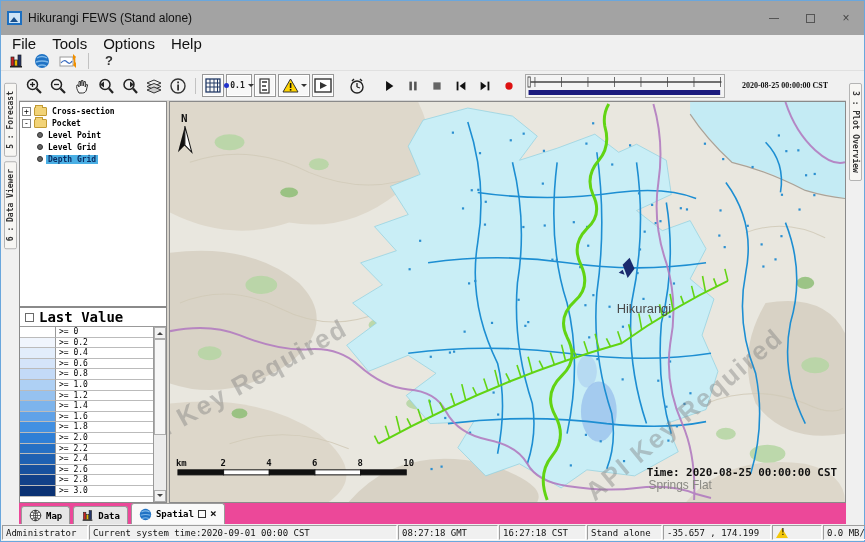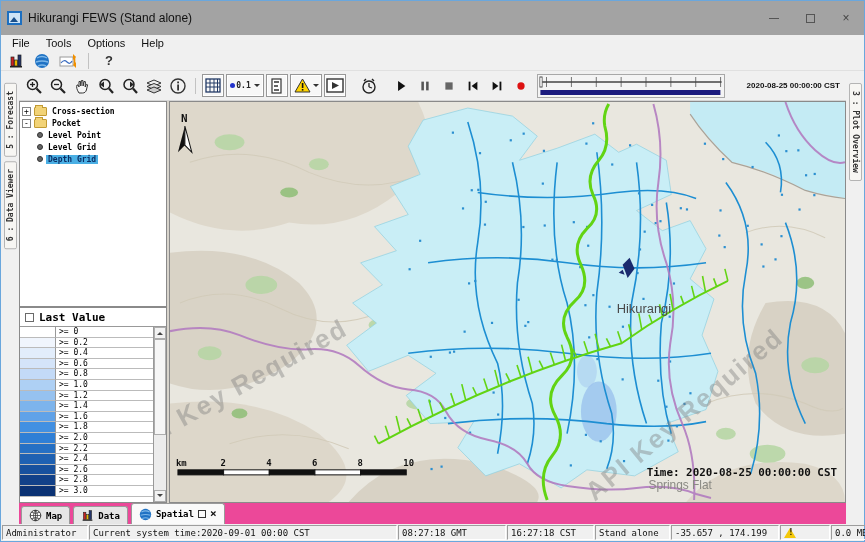--- a/index.html
+++ b/index.html
@@ -17,21 +17,21 @@
               border-right:4px solid transparent; border-bottom:5px solid #1a4f8a; }
   .title-text { font-size:12px; color:#111; }
   .win-controls { margin-left:auto; display:flex; height:22px; }
   .win-btn { width:36px; height:22px; display:flex; align-items:center; justify-content:center;
              color:#444; font-size:12px; }
   .max-glyph { width:9px; height:9px; border:1px solid #555; display:block; }
   .min-glyph { width:10px; height:1px; background:#555; display:block; }
 
   
   .menubar { height:16px; display:flex; align-items:center; gap:2px; padding-left:4px;
-             font-size:11px; color:#111; flex:none; }
+             font-size:15px; color:#111; flex:none; }
   .menu-item { padding:0 7px; }
 
   
   .toolbar1 { height:20px; display:flex; align-items:center; gap:6px; padding-left:5px;
               flex:none; border-bottom:1px solid #e0e0e0; }
   .t1btn { width:20px; height:18px; display:flex; align-items:center; justify-content:center; }
   .sep { width:1px; height:16px; background:#c2c2c2; margin:0 4px; flex:none; }
   .help-q { font-size:13px; font-weight:bold; color:#333; }
 
   
@@ -46,27 +46,27 @@
 
   .center { flex:1; display:flex; flex-direction:column; min-width:0; }
 
   
   .map-toolbar { height:30px; flex:none; display:flex; align-items:center; gap:2px;
                  padding:0 4px; border-bottom:1px solid #d5d5d5; }
   .tbtn { width:22px; height:23px; flex:none; display:flex; align-items:center; justify-content:center; }
   .tbtn.raised { border:1px solid #979797; background:#f7f7f7; box-shadow:inset 0 0 0 1px #ffffff; }
   .drop-caret { width:0; height:0; border:3px solid transparent; border-top-color:#333;
                 margin-left:2px; margin-top:3px; }
-  .interval-btn { width:38px; gap:1px; }
+  .interval-btn { width:26px; gap:1px; }
   .interval-text { font-size:8px; font-weight:bold; color:#222; font-family:"DejaVu Sans Mono",monospace; }
   .blue-dot { width:5px; height:5px; border-radius:50%; background:#2233cc; flex:none; }
   .timeline-wrap { flex:1; min-width:120px; height:24px; border:1px solid #a8a8a8;
                    background:#f4f4f4; margin:0 3px; }
-  .tl-datetime { width:112px; flex:none; font-family:Liberation Sans, sans-serif; font-size:8px;
-                 font-weight:bold; color:#111; text-align:right; padding-right:2px; }
+  .tl-datetime { width:112px; flex:none; font-family:Liberation Serif, serif; font-size:8px;
+                 font-weight:bold; color:#111; text-align:center; padding-right:2px; }
 
   
   .inner { flex:1; display:flex; min-height:0; }
   .left-panel { width:150px; flex:none; display:flex; flex-direction:column;
                 border-right:2px solid #d8d4cc; background:#f0f0f0; }
   .tree-box { height:206px; flex:none; background:#fff; border:1px solid #8a8a8a; overflow:hidden;
               font-family:"DejaVu Sans Mono",monospace; font-size:8px; font-weight:bold; padding:3px 2px; }
   .tree-row { display:flex; align-items:center; height:12px; gap:3px; }
   .expander { width:9px; height:9px; flex:none; border:1px solid #848484; background:#fff;
               font-size:8px; line-height:7px; text-align:center; font-weight:normal; }
@@ -75,21 +75,21 @@
   .folder-icon:before { content:""; position:absolute; top:-3px; left:0; width:6px; height:2px;
               background:#f2d377; border:1px solid #c29b33; border-bottom:none; }
   .bullet { width:6px; height:6px; flex:none; border-radius:50%; background:#666; border:1px solid #333; }
   .tree-label { white-space:nowrap; padding:0 2px; color:#000; }
   .tree-label.selected { background:#4aafe4; color:#0b2f66; }
   .indent { width:12px; flex:none; }
 
   .legend-box { flex:1; background:#fff; border:1px solid #8a8a8a; display:flex; flex-direction:column;
                 font-family:"DejaVu Sans Mono",monospace; overflow:hidden; }
   .legend-header { height:18px; flex:none; display:flex; align-items:center; gap:5px; padding:0 5px;
-                   font-size:11px; font-weight:bold; }
+                   font-size:14px; font-weight:bold; }
   .checkbox { width:9px; height:9px; flex:none; border:1px solid #6a6a6a; background:#fff; }
   .legend-body { flex:1; display:flex; border-top:1px solid #999; min-height:0; }
   .legend-rows { flex:1; overflow:hidden; }
   .legend-row { display:flex; height:10.6px; }
   .swatch { width:36px; flex:none; border-right:1px solid #999; border-bottom:1px solid #bbb; }
   .legend-label { flex:1; font-size:8px; padding:0 3px; border-bottom:1px solid #bbb;
                   white-space:nowrap; line-height:10px; }
   .scrollbar { width:13px; flex:none; border-left:1px solid #999; background:#ececec;
                display:flex; flex-direction:column; }
   .scroll-btn { height:12px; flex:none; background:#f2f2f2; border:1px solid #adadad;
@@ -734,21 +734,21 @@
     </div>
   </div>
 
   <div class="statusbar" id="statusbar">
       <span class="status-seg" style="width: 86px;">
         <span>Administrator</span>
       </span>
       <span class="status-seg" style="width: 308px;">
         <span>Current system time:2020-09-01 00:00 CST</span>
       </span>
-      <span class="status-seg" style="width: 108px;">
+      <span class="status-seg" style="width: 100px;">
         <span>08:27:18 GMT</span>
       </span>
       <span class="status-seg" style="width: 87px;">
         <span>16:27:18 CST</span>
       </span>
       <span class="status-seg" style="width: 75px;">
         <span>Stand alone</span>
       </span>
       <span class="status-seg" style="width: 108px;">
         <span>-35.657 , 174.199</span>

